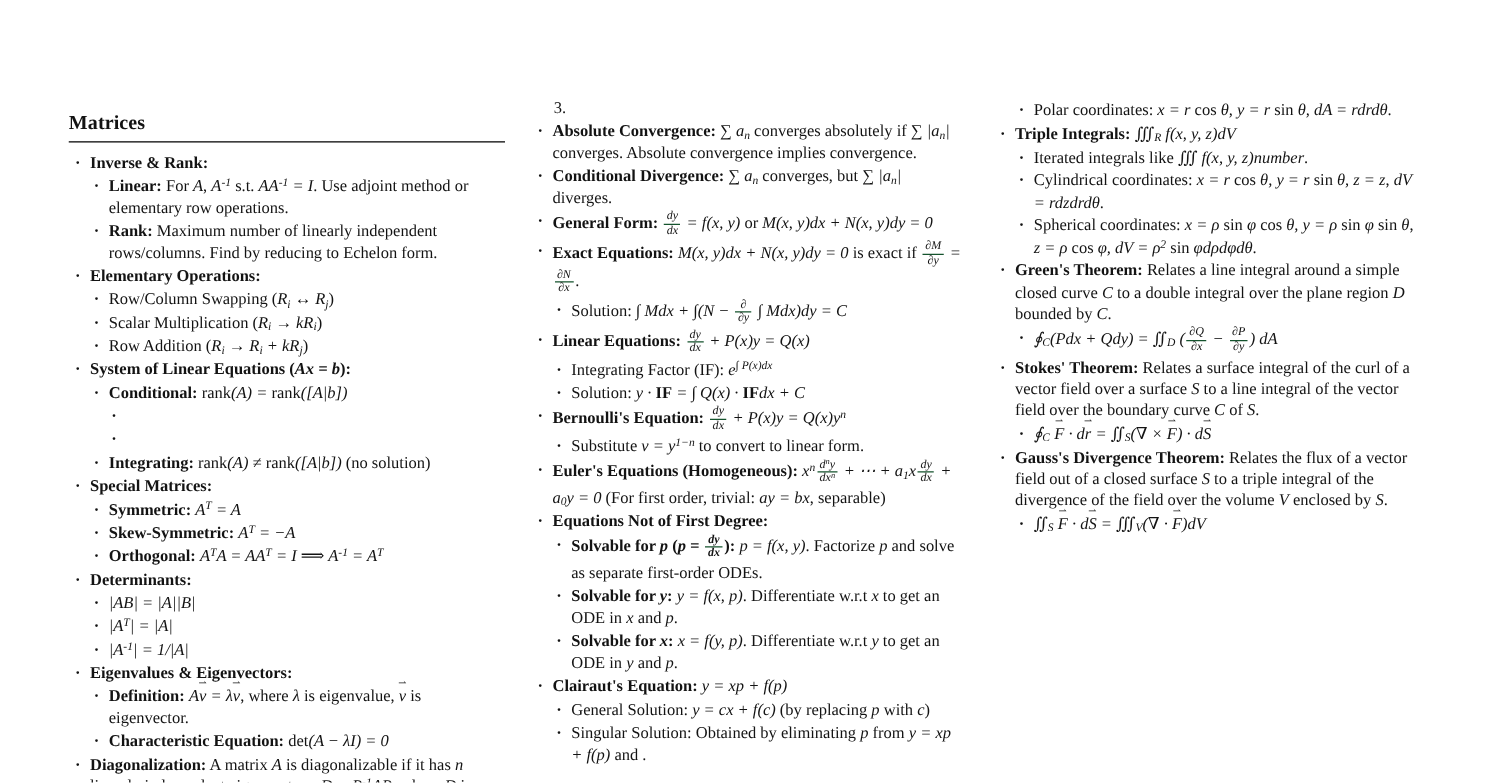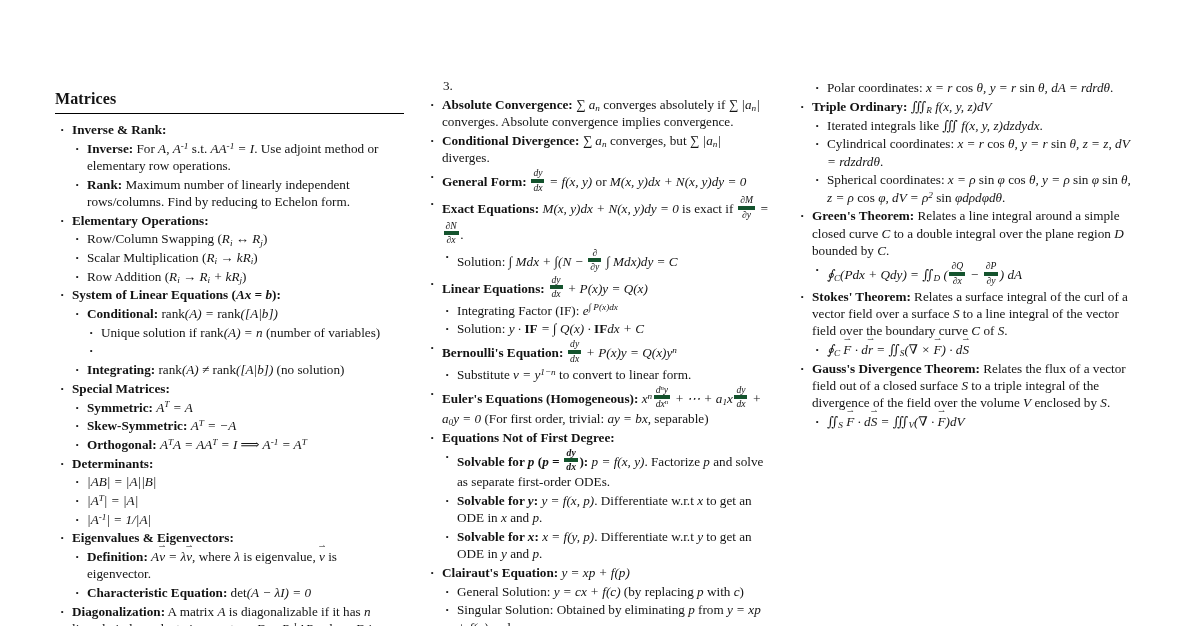--- a/index.html
+++ b/index.html
@@ -28,37 +28,37 @@
   .numbered .marker{width:24px;font-weight:normal;}
   .itext{flex:1;}
   .math{font-style:italic;}
   .roman{font-style:normal;}
   b .math{font-weight:bold;}
   sup,sub{font-size:.7em;line-height:0;position:relative;vertical-align:baseline;}
   sup{top:-.45em;}
   sub{top:.24em;}
   .frac{display:inline-block;text-align:center;vertical-align:-.48em;font-size:.73em;line-height:1.12;margin:0 1.5px;}
   .fnum,.fden{display:block;padding:0 2px;}
-  .fden{border-top:4px solid #14532d;}
+  .fden{border-top:1px solid #14532d;}
   .vec{display:inline-block;position:relative;}
   .varrow{position:absolute;top:-.62em;left:50%;transform:translateX(-50%);font-size:.6em;font-style:normal;line-height:1;}
 </style>
 </head>
 <body>
 
 <div class="page">
   <div class="col" id="col0">
       <div class="heading">Matrices</div>
       <div class="item lvl1">
         <span class="marker">·</span>
         <span class="itext"><b>Inverse &amp; Rank:</b></span>
       </div>
       <div class="item lvl2">
         <span class="marker">·</span>
-        <span class="itext"><b>Inverse:</b> For <span class="math">A</span>, <span class="math">A<sup>-1</sup></span> s.t. <span class="math">AA<sup>-1</sup> = I</span>. Use adjoint method or elementary row operations.</span>
+        <span class="itext"><b>Linear:</b> For <span class="math">A</span>, <span class="math">A<sup>-1</sup></span> s.t. <span class="math">AA<sup>-1</sup> = I</span>. Use adjoint method or elementary row operations.</span>
       </div>
       <div class="item lvl2">
         <span class="marker">·</span>
         <span class="itext"><b>Rank:</b> Maximum number of linearly independent rows/columns. Find by reducing to Echelon form.</span>
       </div>
       <div class="item lvl1">
         <span class="marker">·</span>
         <span class="itext"><b>Elementary Operations:</b></span>
       </div>
       <div class="item lvl2">
@@ -76,21 +76,20 @@
       <div class="item lvl1">
         <span class="marker">·</span>
         <span class="itext"><b>System of Linear Equations (<span class="math">Ax = b</span>):</b></span>
       </div>
       <div class="item lvl2">
         <span class="marker">·</span>
         <span class="itext"><b>Conditional:</b> <span class="math"><span class="roman">rank</span>(A) = <span class="roman">rank</span>([A|b])</span></span>
       </div>
       <div class="item lvl3">
         <span class="marker">·</span>
-        <span class="itext">Unique solution if <span class="math"><span class="roman">rank</span>(A) = n</span> (number of variables)</span>
       </div>
       <div class="item lvl3">
         <span class="marker">·</span>
       </div>
       <div class="item lvl2">
         <span class="marker">·</span>
         <span class="itext"><b>Integrating:</b> <span class="math"><span class="roman">rank</span>(A) ≠ <span class="roman">rank</span>([A|b])</span> (no solution)</span>
       </div>
       <div class="item lvl1">
         <span class="marker">·</span>
@@ -218,25 +217,25 @@
         <span class="itext">Singular Solution: Obtained by eliminating <span class="math">p</span> from <span class="math">y = xp + f(p)</span> and .</span>
       </div>
     </div>
   <div class="col" id="col2">
       <div class="item lvl2">
         <span class="marker">·</span>
         <span class="itext">Polar coordinates: <span class="math">x = r <span class="roman">cos</span> θ, y = r <span class="roman">sin</span> θ, dA = rdrdθ</span>.</span>
       </div>
       <div class="item lvl1">
         <span class="marker">·</span>
-        <span class="itext"><b>Triple Ordinary:</b> <span class="math">∭<sub>R</sub> f(x, y, z)dV</span></span>
-      </div>
-      <div class="item lvl2">
-        <span class="marker">·</span>
-        <span class="itext">Iterated integrals like <span class="math">∭ f(x, y, z)dzdydx</span>.</span>
+        <span class="itext"><b>Triple Integrals:</b> <span class="math">∭<sub>R</sub> f(x, y, z)dV</span></span>
+      </div>
+      <div class="item lvl2">
+        <span class="marker">·</span>
+        <span class="itext">Iterated integrals like <span class="math">∭ f(x, y, z)number</span>.</span>
       </div>
       <div class="item lvl2">
         <span class="marker">·</span>
         <span class="itext">Cylindrical coordinates: <span class="math">x = r <span class="roman">cos</span> θ, y = r <span class="roman">sin</span> θ, z = z</span>, <span class="math">dV = rdzdrdθ</span>.</span>
       </div>
       <div class="item lvl2">
         <span class="marker">·</span>
         <span class="itext">Spherical coordinates: <span class="math">x = ρ <span class="roman">sin</span> φ <span class="roman">cos</span> θ, y = ρ <span class="roman">sin</span> φ <span class="roman">sin</span> θ</span>, <span class="math">z = ρ <span class="roman">cos</span> φ, dV = ρ<sup>2</sup> <span class="roman">sin</span> φdρdφdθ</span>.</span>
       </div>
       <div class="item lvl1">

